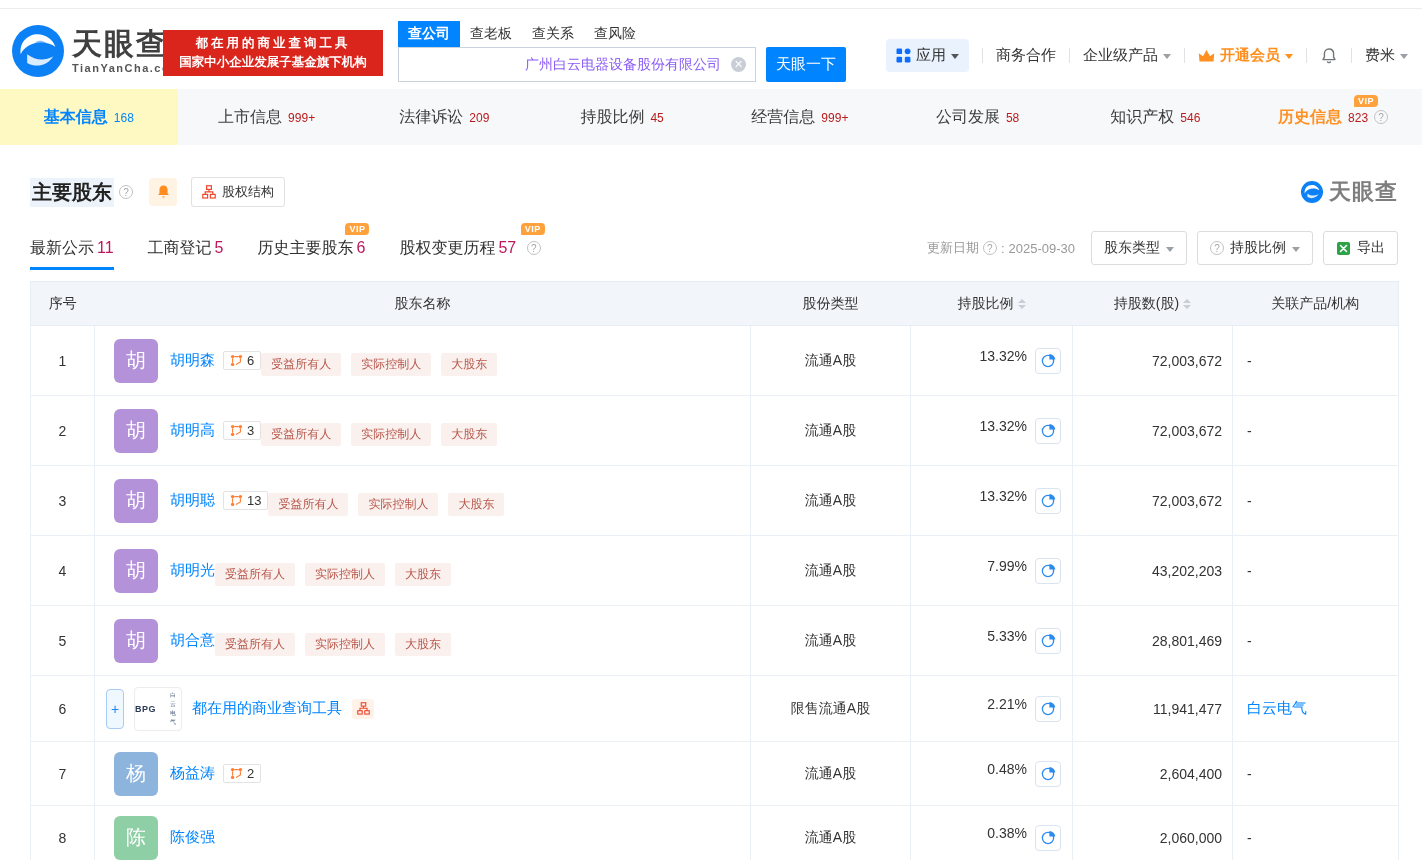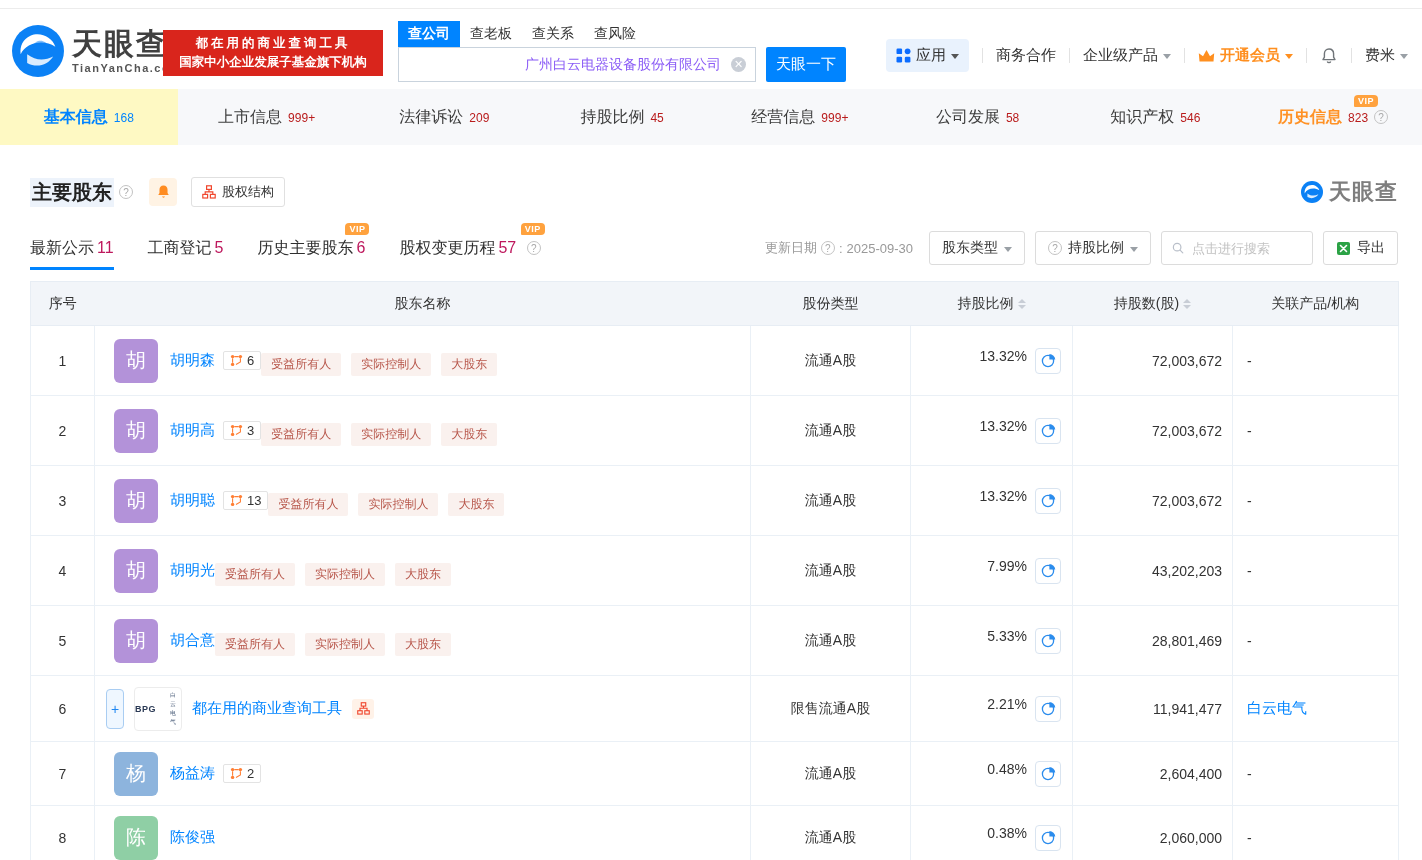--- a/index.html
+++ b/index.html
@@ -310,27 +310,20 @@
       </div>
       <div class="tb-btn">
         <span>股东类型</span>
         <span class="caret gray"></span>
       </div>
       <div class="tb-btn">
         <span class="qmark">?</span>
         <span>持股比例</span>
         <span class="caret gray"></span>
       </div>
-      <div class="mini-search">
-        <svg width="14" height="14" viewBox="0 0 14 14">
-          <circle cx="6" cy="6" r="4.4" fill="none" stroke="#b9bfc9" stroke-width="1.4"></circle>
-          <path d="M9.4 9.4 L12.6 12.6" stroke="#b9bfc9" stroke-width="1.4" stroke-linecap="round"></path>
-        </svg>
-        <input type="text" placeholder="点击进行搜索" style="">
-      </div>
       <div class="tb-btn">
         <svg width="15" height="15" viewBox="0 0 15 15">
           <rect x="1" y="1" width="13" height="13" rx="2" fill="#2ba245"></rect>
           <path d="M4.5 4.5 L10.5 10.5 M10.5 4.5 L4.5 10.5" stroke="#fff" stroke-width="1.6" stroke-linecap="round"></path>
         </svg>
         <span>导出</span>
       </div>
     </div>
   </div>
 

